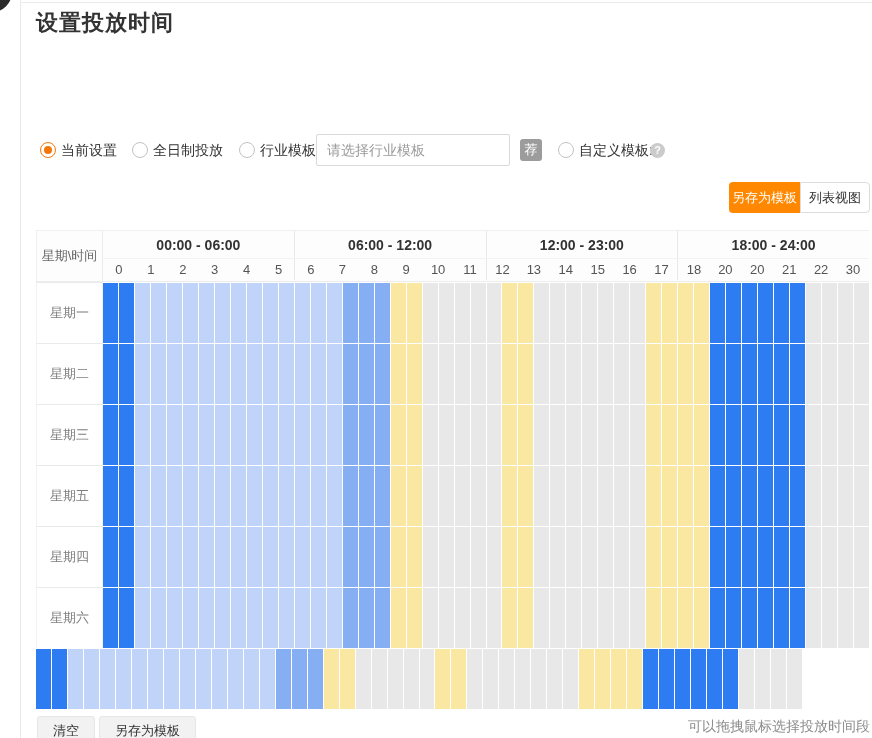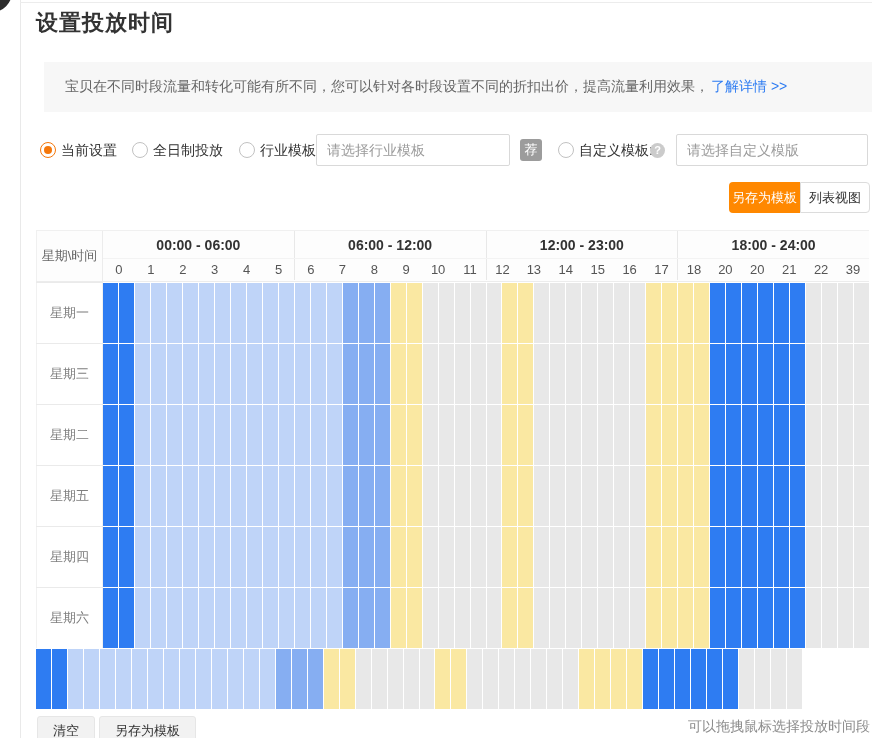--- a/index.html
+++ b/index.html
@@ -67,41 +67,36 @@
 </head>
 <body>
 
 <div class="page">
   <div class="left-border"></div>
   <div class="top-border"></div>
   <div class="logo-partial"></div>
 
   <h1 class="title">设置投放时间</h1>
 
-  <div class="banner">
-    <span>宝贝在不同时段流量和转化可能有所不同，您可以针对各时段设置不同的折扣出价，提高流量利用效果，</span>
-    <a href="#">了解详情 &gt;&gt;</a>
-  </div>
 
   <div class="mode-row">
     <span class="radio selected" style="left:40px"></span>
     <span class="mode-label" style="left:61px">当前设置</span>
 
     <span class="radio" style="left:132px"></span>
     <span class="mode-label" style="left:153px">全日制投放</span>
 
     <span class="radio" style="left:239px"></span>
     <span class="mode-label" style="left:260px">行业模板:</span>
     <input class="tpl-input" style="left: 316px; width: 194px;" placeholder="请选择行业模板">
     <span class="badge-rec">荐</span>
 
     <span class="radio" style="left:558px"></span>
     <span class="mode-label" style="left:579px">自定义模板:</span>
     <span class="help-icon">?</span>
-    <input class="tpl-input" style="left: 676px; width: 192px;" placeholder="请选择自定义模版">
   </div>
 
   <div class="view-toggle">
     <button class="btn-grid">另存为模板</button>
     <button class="btn-list">列表视图</button>
   </div>
 
   <div class="grid">
     <div class="grid-head">
       <div class="corner">星期\时间</div>
@@ -129,21 +124,21 @@
             <div class="hour-cell">13</div>
             <div class="hour-cell">14</div>
             <div class="hour-cell">15</div>
             <div class="hour-cell">16</div>
             <div class="hour-cell">17</div>
             <div class="hour-cell grp">18</div>
             <div class="hour-cell">20</div>
             <div class="hour-cell">20</div>
             <div class="hour-cell">21</div>
             <div class="hour-cell">22</div>
-            <div class="hour-cell">39</div>
+            <div class="hour-cell">30</div>
           </div>
       </div>
     </div>
     <div class="grid-body" id="grid-body">
         <div class="day-row">
           <div class="day-label">星期一</div>
           <div class="cells">
             <div class="cell" style="background: rgb(46, 124, 242);"></div>
             <div class="cell" style="background: rgb(46, 124, 242);"></div>
             <div class="cell" style="background: rgb(191, 212, 248);"></div>
@@ -188,74 +183,74 @@
             <div class="cell" style="background: rgb(46, 124, 242);"></div>
             <div class="cell" style="background: rgb(46, 124, 242);"></div>
             <div class="cell" style="background: rgb(46, 124, 242);"></div>
             <div class="cell" style="background: rgb(232, 232, 232);"></div>
             <div class="cell" style="background: rgb(232, 232, 232);"></div>
             <div class="cell" style="background: rgb(232, 232, 232);"></div>
             <div class="cell" style="background: rgb(232, 232, 232);"></div>
           </div>
         </div>
         <div class="day-row">
+          <div class="day-label">星期二</div>
+          <div class="cells">
+            <div class="cell" style="background: rgb(46, 124, 242);"></div>
+            <div class="cell" style="background: rgb(46, 124, 242);"></div>
+            <div class="cell" style="background: rgb(191, 212, 248);"></div>
+            <div class="cell" style="background: rgb(191, 212, 248);"></div>
+            <div class="cell" style="background: rgb(191, 212, 248);"></div>
+            <div class="cell" style="background: rgb(191, 212, 248);"></div>
+            <div class="cell" style="background: rgb(191, 212, 248);"></div>
+            <div class="cell" style="background: rgb(191, 212, 248);"></div>
+            <div class="cell" style="background: rgb(191, 212, 248);"></div>
+            <div class="cell" style="background: rgb(191, 212, 248);"></div>
+            <div class="cell" style="background: rgb(191, 212, 248);"></div>
+            <div class="cell" style="background: rgb(191, 212, 248);"></div>
+            <div class="cell" style="background: rgb(191, 212, 248);"></div>
+            <div class="cell" style="background: rgb(191, 212, 248);"></div>
+            <div class="cell" style="background: rgb(191, 212, 248);"></div>
+            <div class="cell" style="background: rgb(134, 174, 242);"></div>
+            <div class="cell" style="background: rgb(134, 174, 242);"></div>
+            <div class="cell" style="background: rgb(134, 174, 242);"></div>
+            <div class="cell" style="background: rgb(250, 232, 162);"></div>
+            <div class="cell" style="background: rgb(250, 232, 162);"></div>
+            <div class="cell" style="background: rgb(232, 232, 232);"></div>
+            <div class="cell" style="background: rgb(232, 232, 232);"></div>
+            <div class="cell" style="background: rgb(232, 232, 232);"></div>
+            <div class="cell" style="background: rgb(232, 232, 232);"></div>
+            <div class="cell" style="background: rgb(232, 232, 232);"></div>
+            <div class="cell" style="background: rgb(250, 232, 162);"></div>
+            <div class="cell" style="background: rgb(250, 232, 162);"></div>
+            <div class="cell" style="background: rgb(232, 232, 232);"></div>
+            <div class="cell" style="background: rgb(232, 232, 232);"></div>
+            <div class="cell" style="background: rgb(232, 232, 232);"></div>
+            <div class="cell" style="background: rgb(232, 232, 232);"></div>
+            <div class="cell" style="background: rgb(232, 232, 232);"></div>
+            <div class="cell" style="background: rgb(232, 232, 232);"></div>
+            <div class="cell" style="background: rgb(232, 232, 232);"></div>
+            <div class="cell" style="background: rgb(250, 232, 162);"></div>
+            <div class="cell" style="background: rgb(250, 232, 162);"></div>
+            <div class="cell" style="background: rgb(250, 232, 162);"></div>
+            <div class="cell" style="background: rgb(250, 232, 162);"></div>
+            <div class="cell" style="background: rgb(46, 124, 242);"></div>
+            <div class="cell" style="background: rgb(46, 124, 242);"></div>
+            <div class="cell" style="background: rgb(46, 124, 242);"></div>
+            <div class="cell" style="background: rgb(46, 124, 242);"></div>
+            <div class="cell" style="background: rgb(46, 124, 242);"></div>
+            <div class="cell" style="background: rgb(46, 124, 242);"></div>
+            <div class="cell" style="background: rgb(232, 232, 232);"></div>
+            <div class="cell" style="background: rgb(232, 232, 232);"></div>
+            <div class="cell" style="background: rgb(232, 232, 232);"></div>
+            <div class="cell" style="background: rgb(232, 232, 232);"></div>
+          </div>
+        </div>
+        <div class="day-row">
           <div class="day-label">星期三</div>
-          <div class="cells">
-            <div class="cell" style="background: rgb(46, 124, 242);"></div>
-            <div class="cell" style="background: rgb(46, 124, 242);"></div>
-            <div class="cell" style="background: rgb(191, 212, 248);"></div>
-            <div class="cell" style="background: rgb(191, 212, 248);"></div>
-            <div class="cell" style="background: rgb(191, 212, 248);"></div>
-            <div class="cell" style="background: rgb(191, 212, 248);"></div>
-            <div class="cell" style="background: rgb(191, 212, 248);"></div>
-            <div class="cell" style="background: rgb(191, 212, 248);"></div>
-            <div class="cell" style="background: rgb(191, 212, 248);"></div>
-            <div class="cell" style="background: rgb(191, 212, 248);"></div>
-            <div class="cell" style="background: rgb(191, 212, 248);"></div>
-            <div class="cell" style="background: rgb(191, 212, 248);"></div>
-            <div class="cell" style="background: rgb(191, 212, 248);"></div>
-            <div class="cell" style="background: rgb(191, 212, 248);"></div>
-            <div class="cell" style="background: rgb(191, 212, 248);"></div>
-            <div class="cell" style="background: rgb(134, 174, 242);"></div>
-            <div class="cell" style="background: rgb(134, 174, 242);"></div>
-            <div class="cell" style="background: rgb(134, 174, 242);"></div>
-            <div class="cell" style="background: rgb(250, 232, 162);"></div>
-            <div class="cell" style="background: rgb(250, 232, 162);"></div>
-            <div class="cell" style="background: rgb(232, 232, 232);"></div>
-            <div class="cell" style="background: rgb(232, 232, 232);"></div>
-            <div class="cell" style="background: rgb(232, 232, 232);"></div>
-            <div class="cell" style="background: rgb(232, 232, 232);"></div>
-            <div class="cell" style="background: rgb(232, 232, 232);"></div>
-            <div class="cell" style="background: rgb(250, 232, 162);"></div>
-            <div class="cell" style="background: rgb(250, 232, 162);"></div>
-            <div class="cell" style="background: rgb(232, 232, 232);"></div>
-            <div class="cell" style="background: rgb(232, 232, 232);"></div>
-            <div class="cell" style="background: rgb(232, 232, 232);"></div>
-            <div class="cell" style="background: rgb(232, 232, 232);"></div>
-            <div class="cell" style="background: rgb(232, 232, 232);"></div>
-            <div class="cell" style="background: rgb(232, 232, 232);"></div>
-            <div class="cell" style="background: rgb(232, 232, 232);"></div>
-            <div class="cell" style="background: rgb(250, 232, 162);"></div>
-            <div class="cell" style="background: rgb(250, 232, 162);"></div>
-            <div class="cell" style="background: rgb(250, 232, 162);"></div>
-            <div class="cell" style="background: rgb(250, 232, 162);"></div>
-            <div class="cell" style="background: rgb(46, 124, 242);"></div>
-            <div class="cell" style="background: rgb(46, 124, 242);"></div>
-            <div class="cell" style="background: rgb(46, 124, 242);"></div>
-            <div class="cell" style="background: rgb(46, 124, 242);"></div>
-            <div class="cell" style="background: rgb(46, 124, 242);"></div>
-            <div class="cell" style="background: rgb(46, 124, 242);"></div>
-            <div class="cell" style="background: rgb(232, 232, 232);"></div>
-            <div class="cell" style="background: rgb(232, 232, 232);"></div>
-            <div class="cell" style="background: rgb(232, 232, 232);"></div>
-            <div class="cell" style="background: rgb(232, 232, 232);"></div>
-          </div>
-        </div>
-        <div class="day-row">
-          <div class="day-label">星期二</div>
           <div class="cells">
             <div class="cell" style="background: rgb(46, 124, 242);"></div>
             <div class="cell" style="background: rgb(46, 124, 242);"></div>
             <div class="cell" style="background: rgb(191, 212, 248);"></div>
             <div class="cell" style="background: rgb(191, 212, 248);"></div>
             <div class="cell" style="background: rgb(191, 212, 248);"></div>
             <div class="cell" style="background: rgb(191, 212, 248);"></div>
             <div class="cell" style="background: rgb(191, 212, 248);"></div>
             <div class="cell" style="background: rgb(191, 212, 248);"></div>
             <div class="cell" style="background: rgb(191, 212, 248);"></div>

